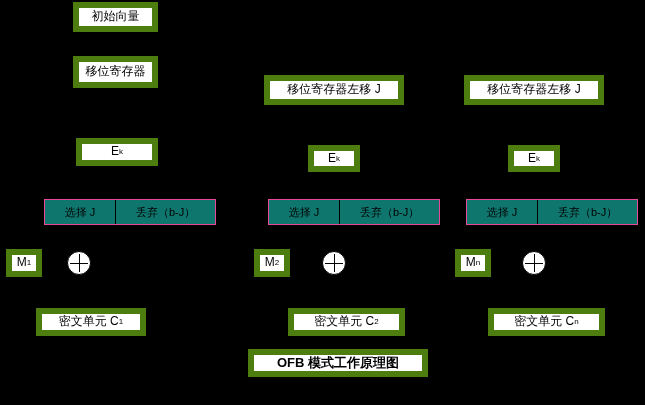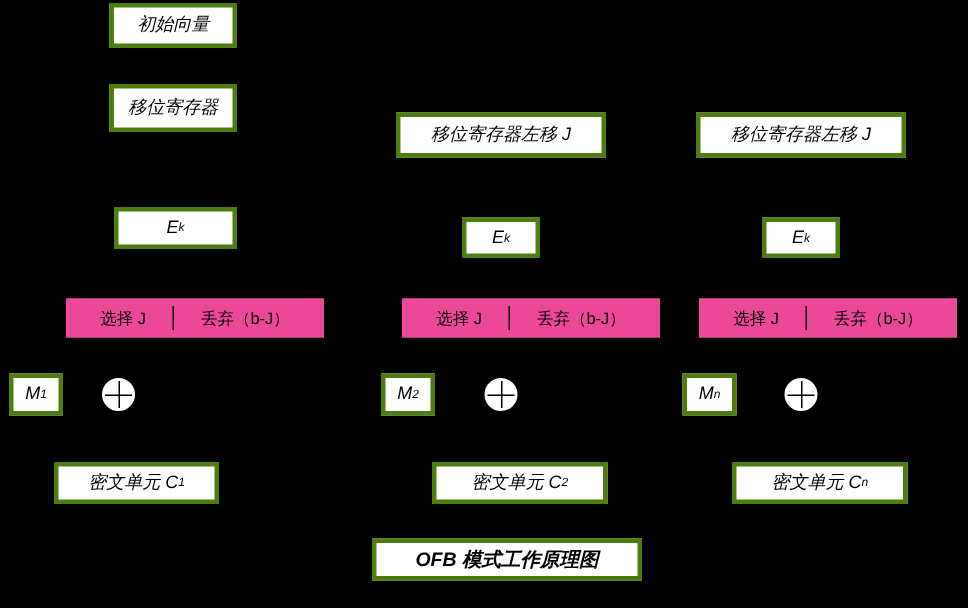--- a/index.html
+++ b/index.html
@@ -12,44 +12,43 @@
     width: 645px;
     height: 405px;
     background: #000000;
     font-family: "Liberation Sans", sans-serif;
     overflow: hidden;
   }
   .box {
     position: absolute;
     background: #ffffff;
     color: #000000;
-    border: 3px solid #4d7c0f;
+    border: 6px solid #4d7c0f;
     box-sizing: border-box;
     display: flex;
     align-items: center;
     justify-content: center;
     font-size: 12px;
     line-height: 1.1;
     white-space: nowrap;
-    font-style: italic;
   }
   .box.title {
     font-weight: bold;
     font-size: 13px;
   }
   .sub {
     font-size: 8px;
     vertical-align: sub;
     line-height: 1;
   }
   .splitbox {
     position: absolute;
-    background: #ec4899;
+    background: #0f766e;
     color: #000000;
-    border: 5px solid #ec4899;
+    border: 1px solid #ec4899;
     box-sizing: border-box;
     display: flex;
     align-items: stretch;
     font-size: 11px;
   }
   .splitbox > div {
     flex: 1 1 auto;
     display: flex;
     align-items: center;
     justify-content: center;
@@ -173,17 +172,17 @@
       <span class="sub">n</span>
   </div>
 
   <div class="xor" style="left:522px; top:251px;"></div>
 
   <div class="box" style="left:488px; top:308px; width:117px; height:28px;">
     <span>密文单元 C</span>
       <span class="sub">n</span>
   </div>
 
-  <div class="box title" style="left:248px; top:359px; width:180px; height:28px;">
+  <div class="box title" style="left:248px; top:349px; width:180px; height:28px;">
     <span>OFB 模式工作原理图</span>
   </div>
 
 </div>
 
 </body></html>

